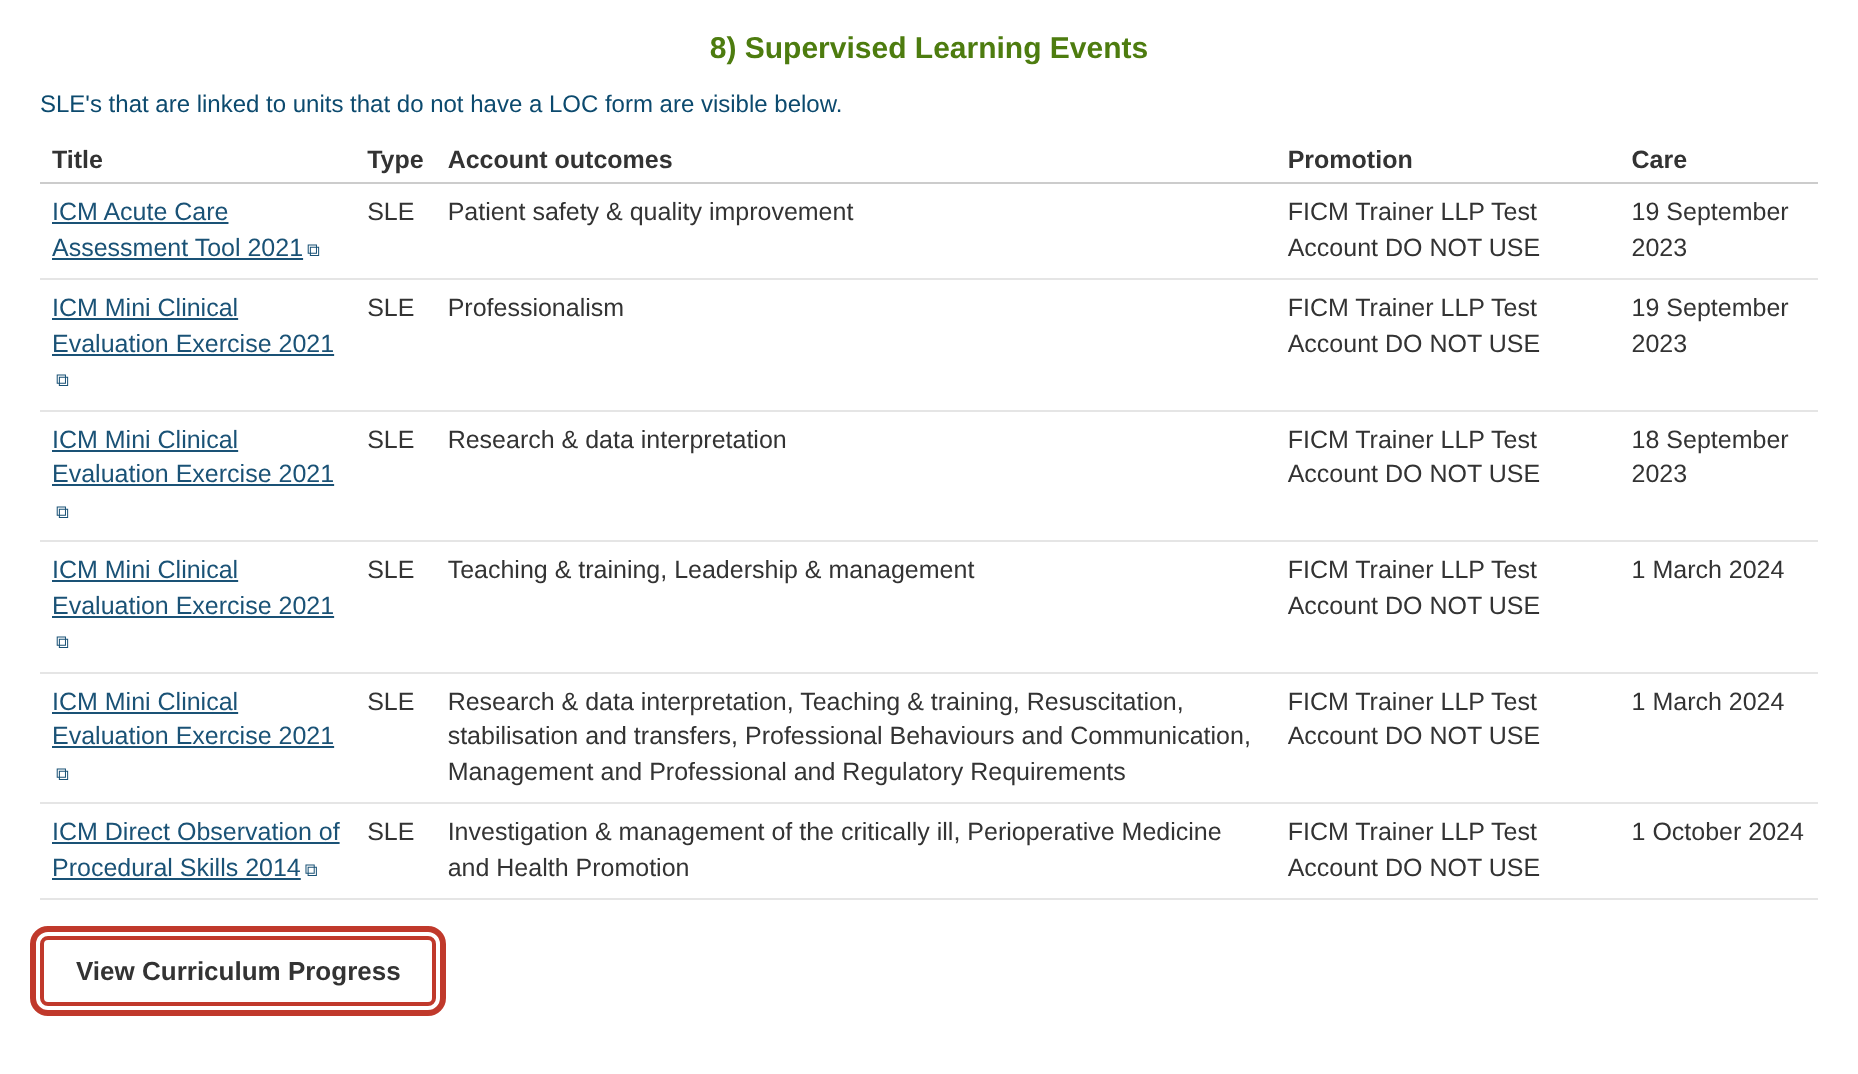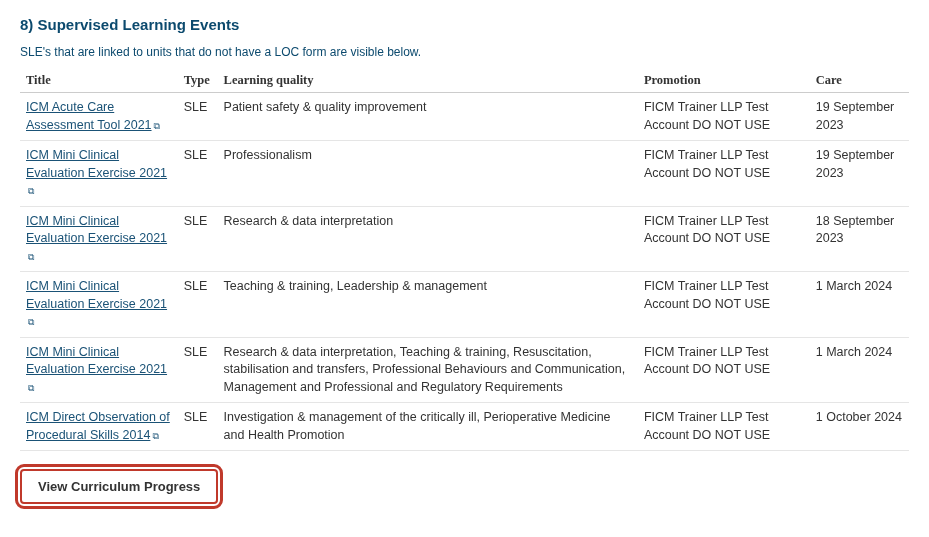--- a/index.html
+++ b/index.html
@@ -9,42 +9,42 @@
       color: #333;
       background: #fff;
       padding: 16px 20px;
       width: 929px;
       min-height: 537px;
     }
     h2 {
       font-size: 15px;
       font-weight: bold;
       margin-bottom: 12px;
-      color: #0c4a6e;
+      color: #4d7c0f;
+      text-align: center;
     }
     .info-text {
       font-size: 12px;
       color: #0c4a6e;
       margin-bottom: 10px;
     }
     table {
       width: 100%;
       border-collapse: collapse;
       font-size: 12.5px;
     }
     thead tr {
       border-bottom: 1px solid #ccc;
     }
     thead th {
       text-align: left;
       padding: 4px 6px;
       font-weight: bold;
       color: #333;
       font-size: 12.5px;
-      font-family: Liberation Serif, serif;
     }
     tbody tr {
       border-bottom: 1px solid #e5e5e5;
     }
     tbody td {
       padding: 6px 6px;
       vertical-align: top;
       line-height: 1.4;
     }
     .col-title { width: 160px; }
@@ -84,21 +84,21 @@
 
 
 <h2>8) Supervised Learning Events</h2>
 <p class="info-text">SLE's that are linked to units that do not have a LOC form are visible below.</p>
 
 <table>
   <thead>
     <tr>
       <th class="col-title">Title</th>
       <th class="col-type">Type</th>
-      <th class="col-outcomes">Learning quality</th>
+      <th class="col-outcomes">Account outcomes</th>
       <th class="col-assessor">Promotion</th>
       <th class="col-date">Care</th>
     </tr>
   </thead>
   <tbody id="table-body">
   <tr>
         <td class="col-title"><a>ICM Acute Care Assessment Tool 2021</a><span class="ext-icon">⧉</span></td>
         <td class="col-type">SLE</td>
         <td class="col-outcomes">Patient safety &amp; quality improvement</td>
         <td class="col-assessor">FICM Trainer LLP Test Account DO NOT USE</td>

